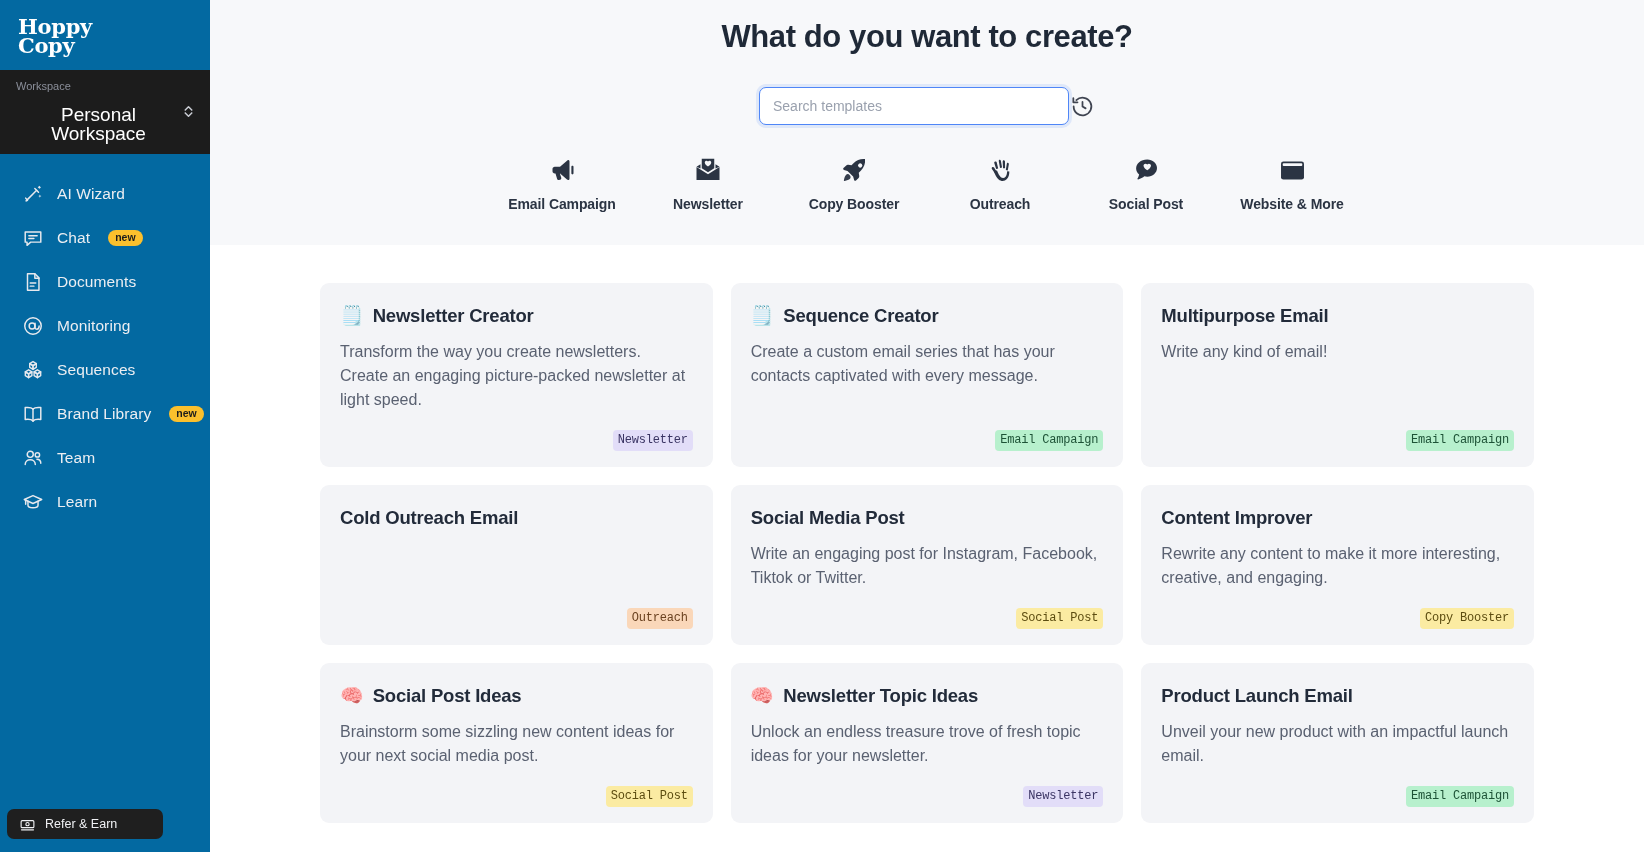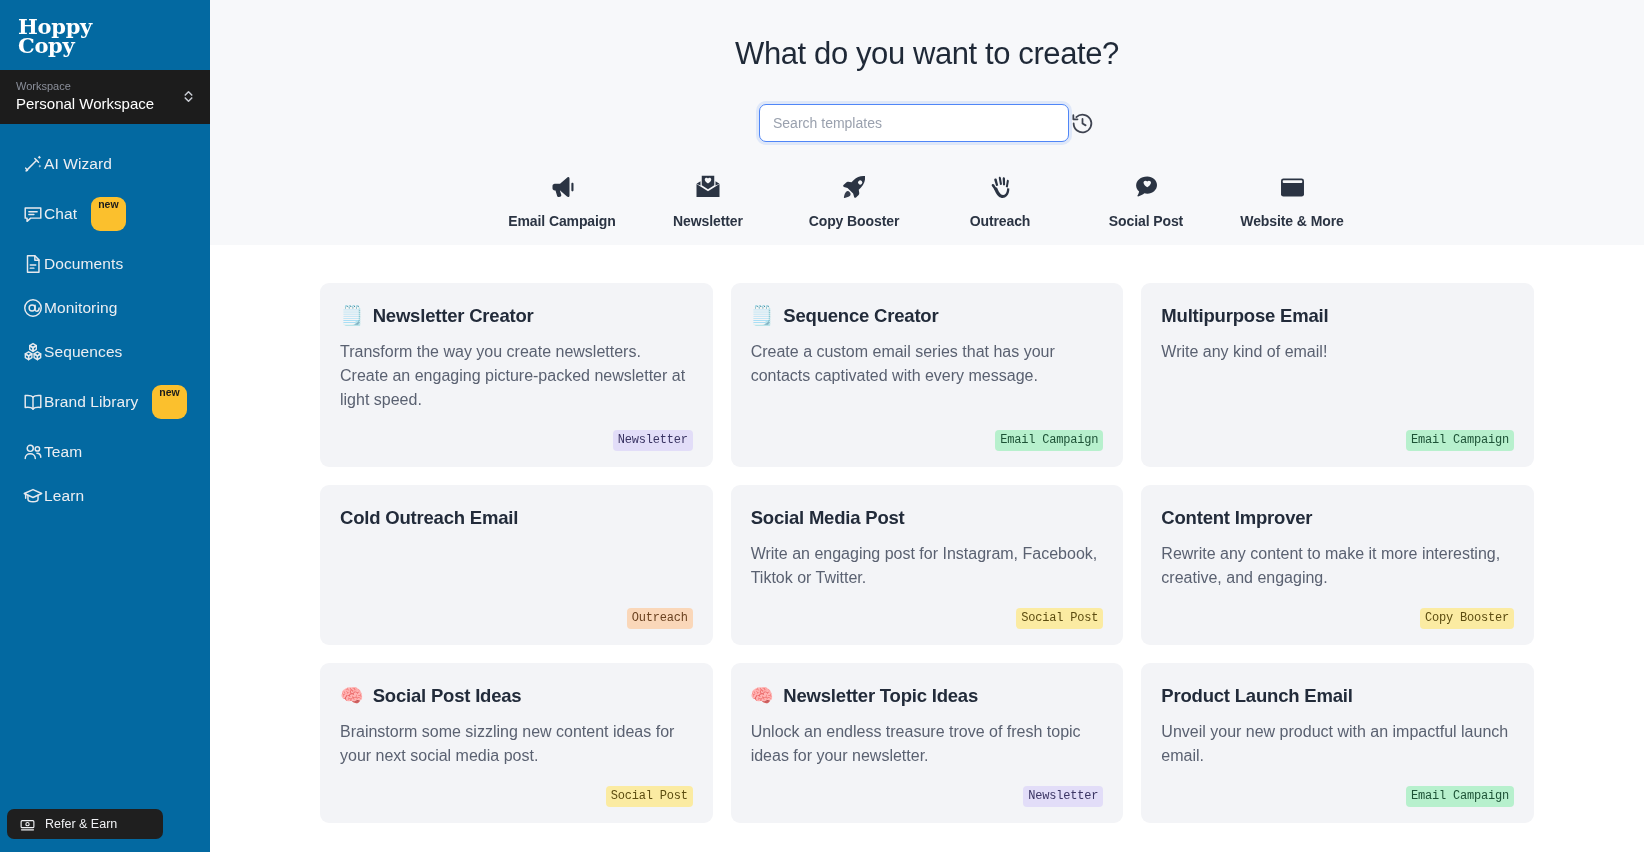--- a/index.html
+++ b/index.html
@@ -28,36 +28,36 @@
     line-height: 19px;
     letter-spacing: -0.3px;
   }
   .workspace {
     margin: 8px 0 0 0;
     background: #1c1c1c;
     padding: 9px 14px 11px 16px;
     display: flex; align-items: center; justify-content: space-between;
   }
   .ws-label { color: #8b8f9a; font-size: 11px; line-height: 14px; }
-  .ws-name { color: #ffffff; font-size: 15px; line-height: 19px; margin-top: 1px; text-align: center; }
+  .ws-name { color: #ffffff; font-size: 19px; line-height: 19px; margin-top: 12px; text-align: center; }
   .ws-chev { color: #c9ccd3; font-size: 12px; line-height: 12px; display:flex; flex-direction:column; gap:1px;}
   .nav { margin-top: 18px; display: flex; flex-direction: column; }
   .nav-item {
-    display: flex; align-items: center; 
+    display: flex; align-items: center; gap: 13px;
     padding: 11px 0 11px 22px;
     cursor: pointer;
   }
   .nav-icon { width: 22px; height: 22px; flex: 0 0 22px; color: #e7e9ee; display:flex; align-items:center; justify-content:center;}
   .nav-icon svg { width: 22px; height: 22px; display:block; }
   .nav-label { color: #eceef2; font-size: 15.5px; letter-spacing: 0.1px; }
   .pill-new {
     background: #fbc02d; color: #1c1c1c;
     font-size: 10.5px; font-weight: bold;
-    border-radius: 9px; padding: 2px 7px 21px; line-height: 11px;
-    margin-left: 14px;
+    border-radius: 9px; padding: 2px 7px 3px; line-height: 11px;
+    margin-left: 5px;
   }
   .refer {
     position: absolute; left: 7px; bottom: 13px;
     width: 156px; height: 30px;
     background: #1f1f1f; border-radius: 7px;
     display: flex; align-items: center; gap: 9px;
     padding-left: 12px; cursor: pointer;
   }
   .refer-label { color: #f0f1f4; font-size: 12.5px; }
   .refer-icon svg { width: 17px; height: 17px; display:block; color:#f0f1f4;}
@@ -65,22 +65,22 @@
   
   .main { flex: 1; height: 852px; background: #ffffff; display: flex; flex-direction: column; overflow:hidden;}
   .hero {
     background: #f7f8fa;
     padding: 16px 0 0;
     height: 245px;
     flex: 0 0 245px;
     display: flex; flex-direction: column; align-items: center;
   }
   .hero-title {
-    font-size: 31px; font-weight: normal; color: #1f2937;
-    letter-spacing: -0.4px; margin-top: 20px;
+    font-size: 31px; font-weight: bold; color: #1f2937;
+    letter-spacing: -0.4px; margin-top: 3px;
   }
   .search-row { display: flex; align-items: center; margin-top: 32px; }
   .search-box {
     width: 310px; height: 38px;
     background: #ffffff;
     border: 1.6px solid #4f86f7;
     border-radius: 7px;
     box-shadow: 0 0 0 3px rgba(79,134,247,0.14);
     display: flex; align-items: center; padding: 0 13px;
   }

